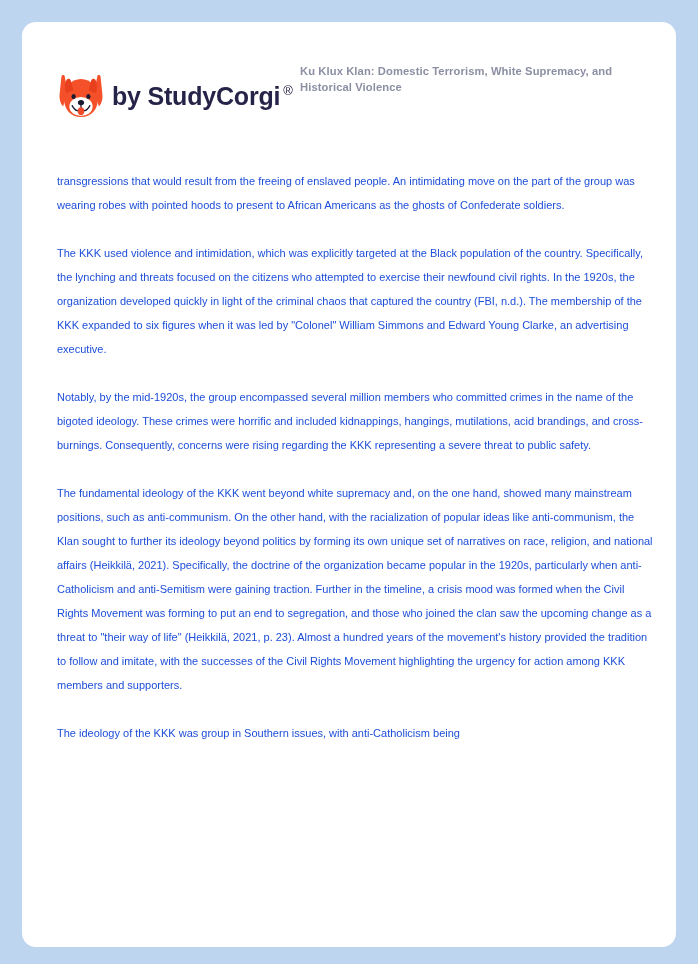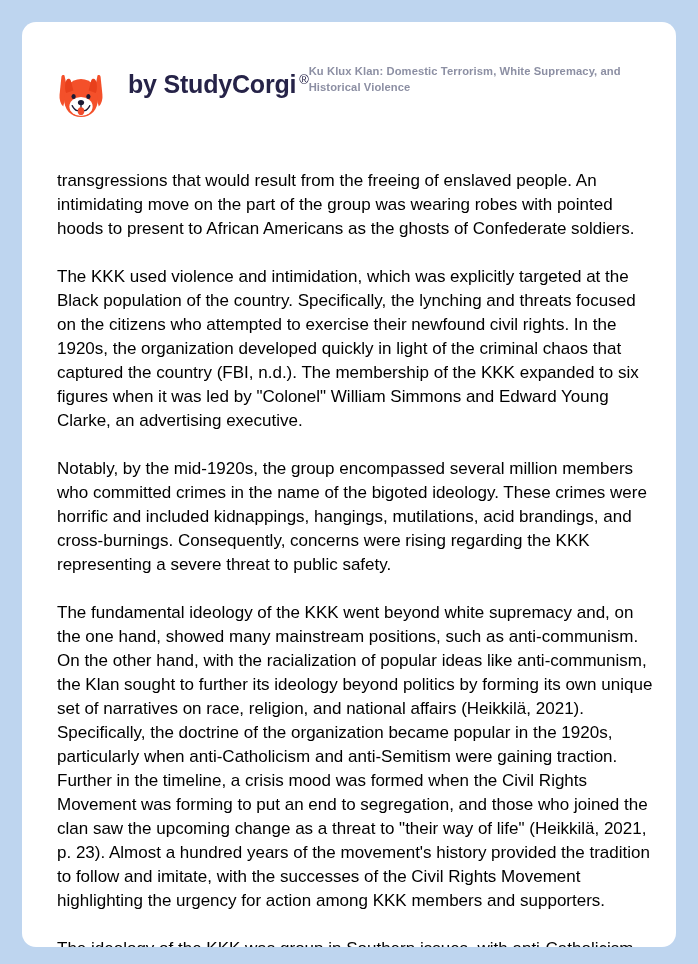--- a/index.html
+++ b/index.html
@@ -30,22 +30,22 @@
     overflow: hidden;
   }
   .header {
     display: flex;
     align-items: flex-start;
     justify-content: space-between;
     padding: 40px 24px 0 36px;
   }
   .brand {
     display: flex;
-    align-items: flex-start;
-    gap: 24px;
+    align-items: center;
+    gap: 8px;
     padding-top: 10px;
   }
   .corgi-icon {
     width: 46px;
     height: 48px;
     flex: 0 0 auto;
     display: block;
   }
   .brand-text {
     font-size: 25px;
@@ -79,23 +79,23 @@
     font-size: 10.6px;
     font-weight: normal;
     color: #a9acbb;
     line-height: 1.45;
     word-break: break-all;
   }
   .content {
     padding: 0 22px 0 35px;
   }
   .para {
-    font-size: 17px;
+    font-size: 11px;
     line-height: 24px;
-    color: #000000;
+    color: #1d4ed8;
     margin: 0 0 24px 0;
     text-align: left;
   }
   .para:first-of-type {
     margin-top: 49px;
   }
   .section-heading {
     font-size: 17.5px;
     font-weight: bold;
     color: #343150;

